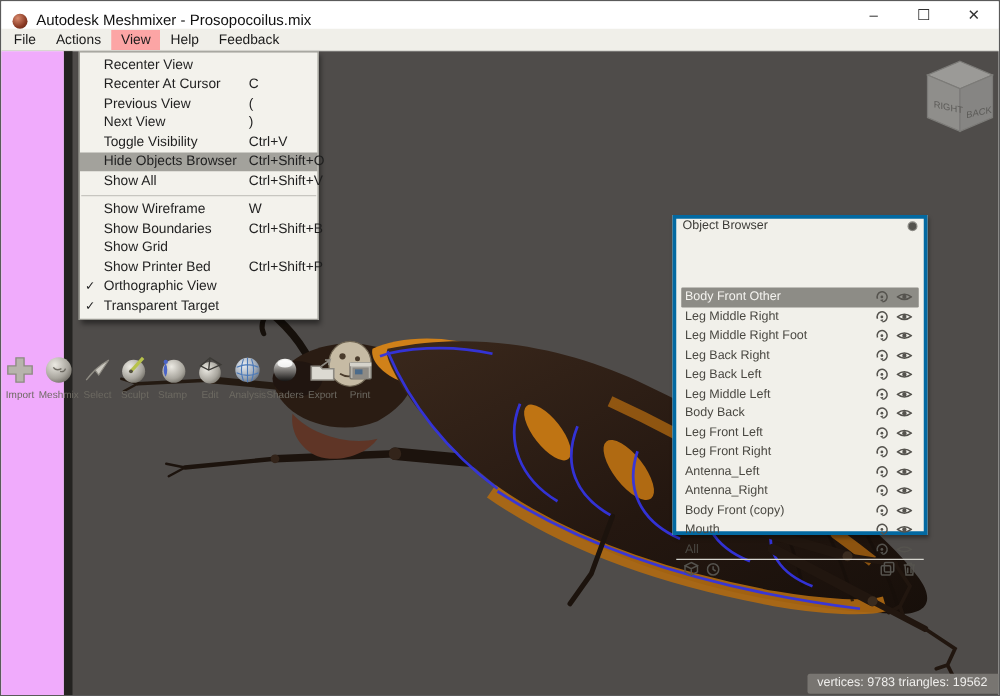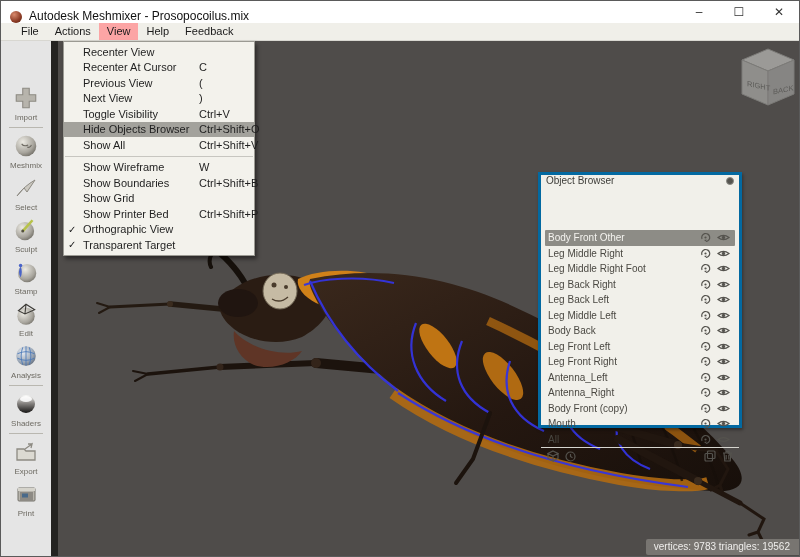--- a/index.html
+++ b/index.html
@@ -12,28 +12,28 @@
   .titlebar { height:22px; background:#ffffff; display:flex; align-items:flex-end;
     font-size:12px; color:#111; }
   .app-icon { width:12px; height:12px; border-radius:50%; margin:0 7px 0 9px;
     background:radial-gradient(circle at 35% 30%, #d88a6d, #8a3a24 60%, #55200f); }
   .win-controls { margin-left:auto; display:flex; height:100%; }
   .win-btn { width:40px; height:100%; display:flex; align-items:center;
     justify-content:center; font-size:12px; color:#333; cursor:default; }
 
   
   .menubar { height:18px; background:#f0efe9; border-bottom:1px solid #d8d7d1;
-    display:flex; font-size:11px; color:#1a1a1a; padding-left:12px; }
+    display:flex; align-items:center; font-size:11px; color:#1a1a1a; padding-left:2px; }
   .mb-item { padding:2px 8px; }
   .mb-item.active { background:#fca5a5; }
 
   
   .main { position:relative; height:517px; display:flex; }
-  .toolbar { width:50px; background:#e5e5e5; height:100%; display:flex;
-    flex-direction:column; align-items:center; padding-top:4px; z-index:5;justify-content:center; }
+  .toolbar { width:50px; background:#f0abfc; height:100%; display:flex;
+    align-items:center; padding-top:4px; z-index:5; }
   .tb-item { display:flex; flex-direction:column; align-items:center; margin:2px 0 3px; }
   .tb-icon { width:30px; height:27px; display:flex; align-items:center; justify-content:center; }
   .tb-label { font-size:8px; color:#6d6a62; margin-top:1px; }
   .tb-sep { width:34px; border-top:1px solid #b9b7b0; margin:2px 0 3px; }
 
   .viewport { position:relative; flex:1; background:#4f4c4a;
     border-left:7px solid #242321; overflow:hidden; }
   .model-svg { position:absolute; left:0; top:0; }
 
   .navcube { position:absolute; left:680px; top:6px; }

